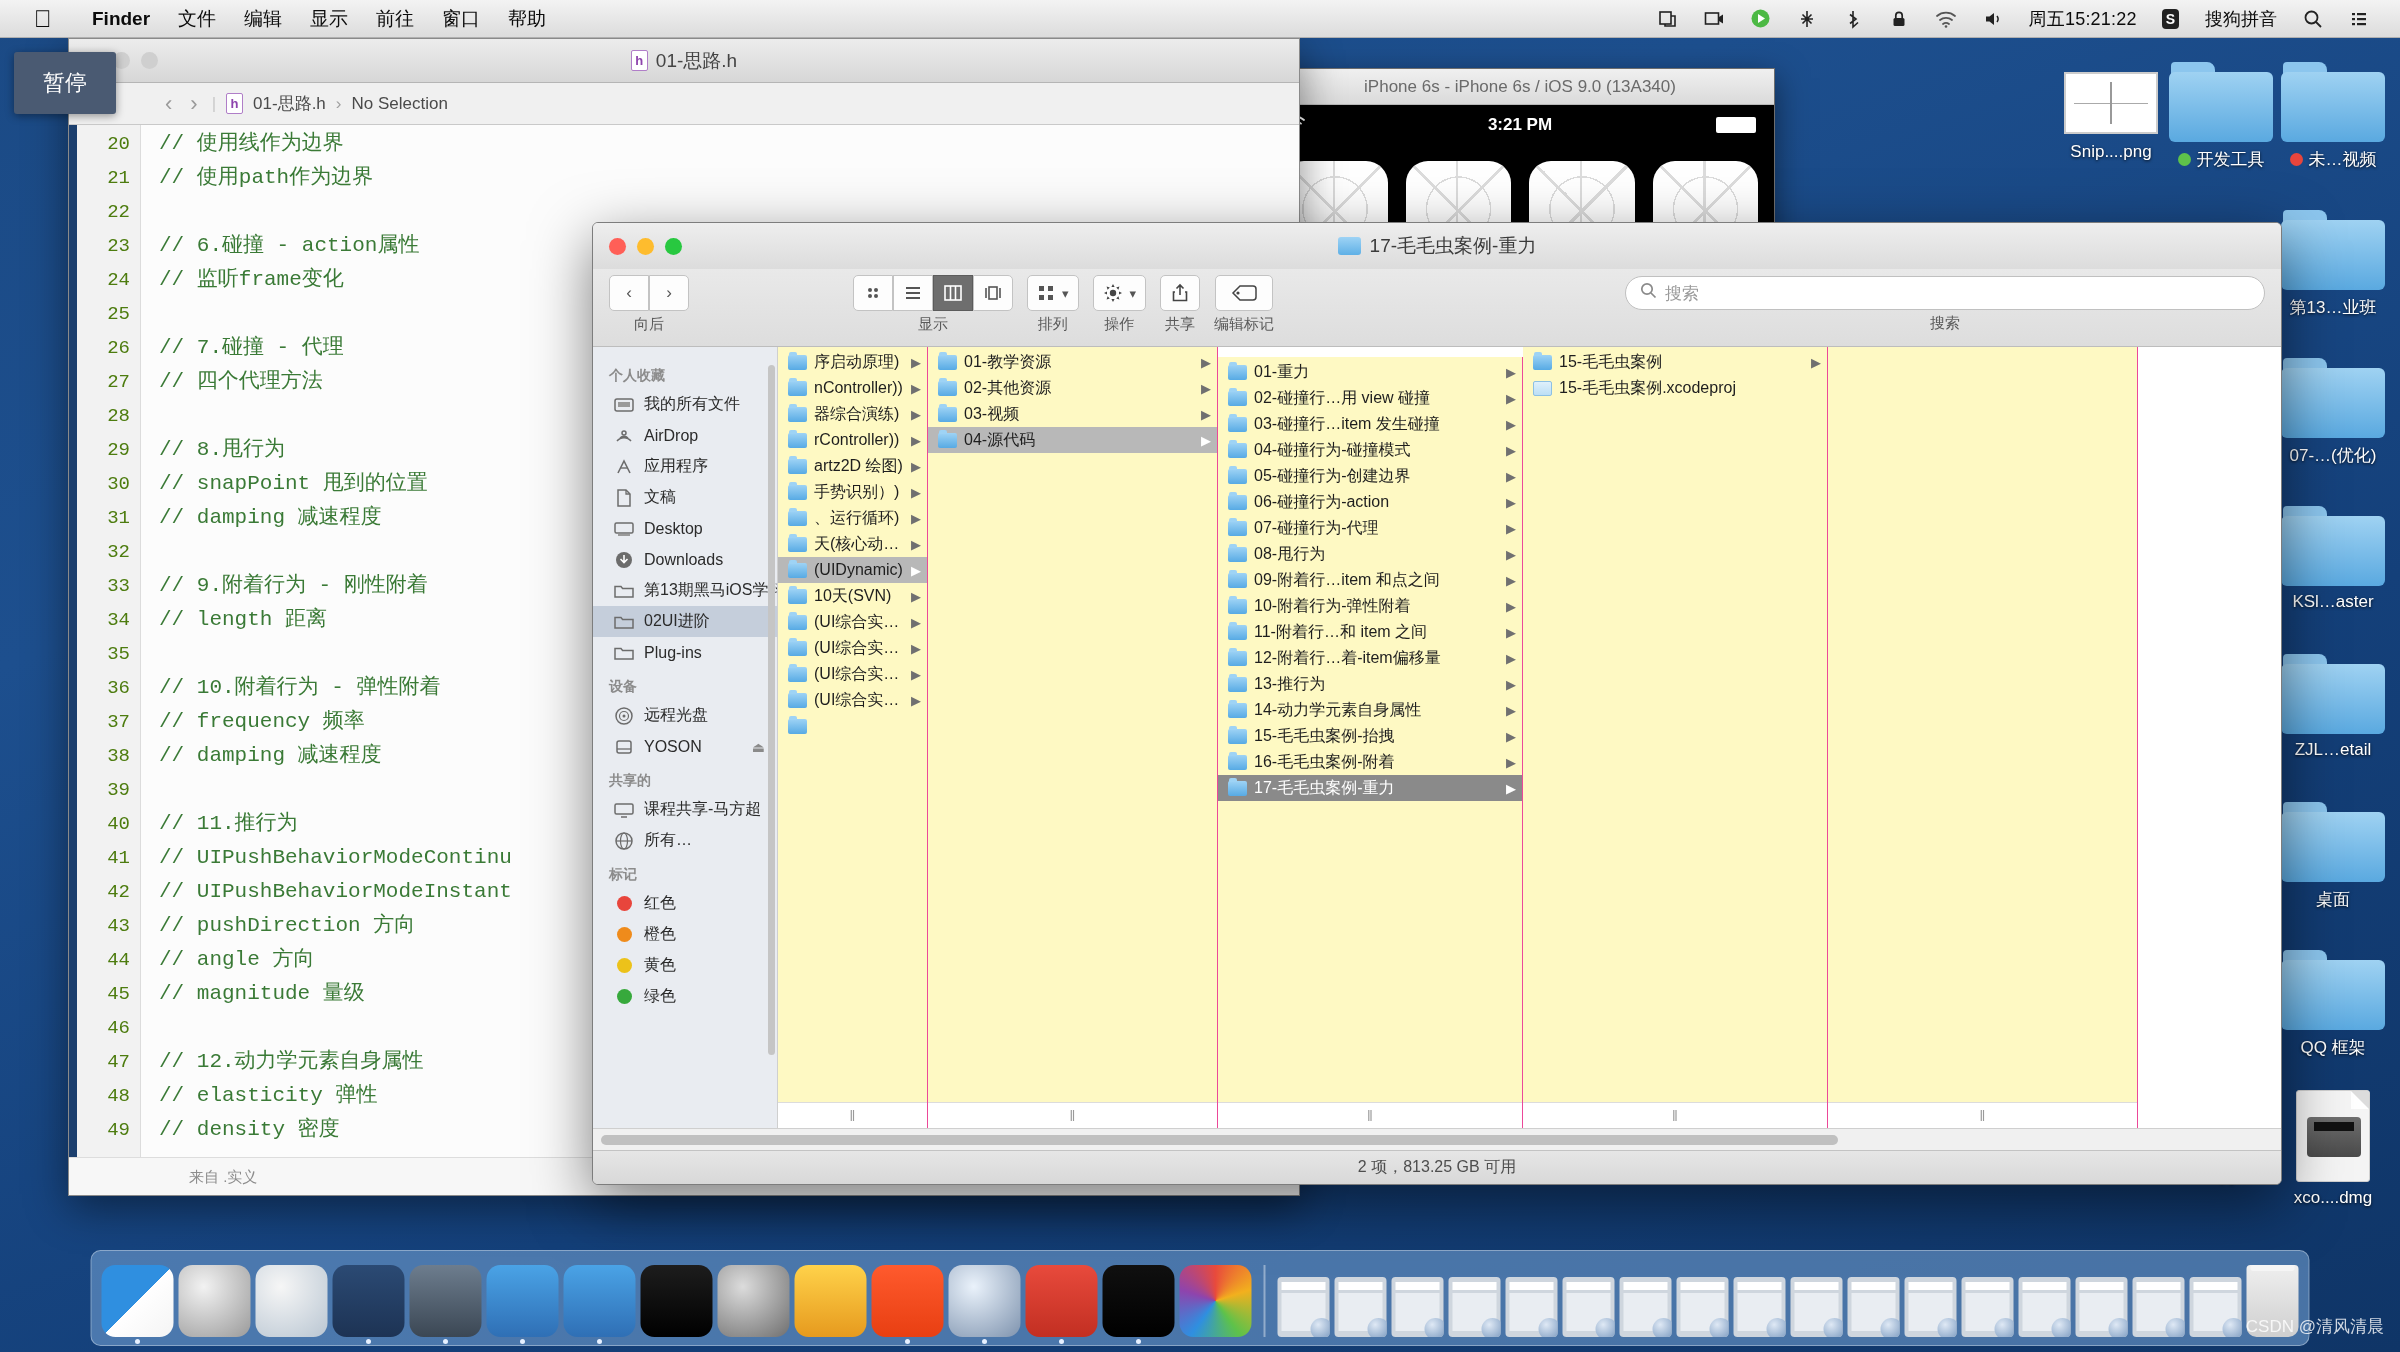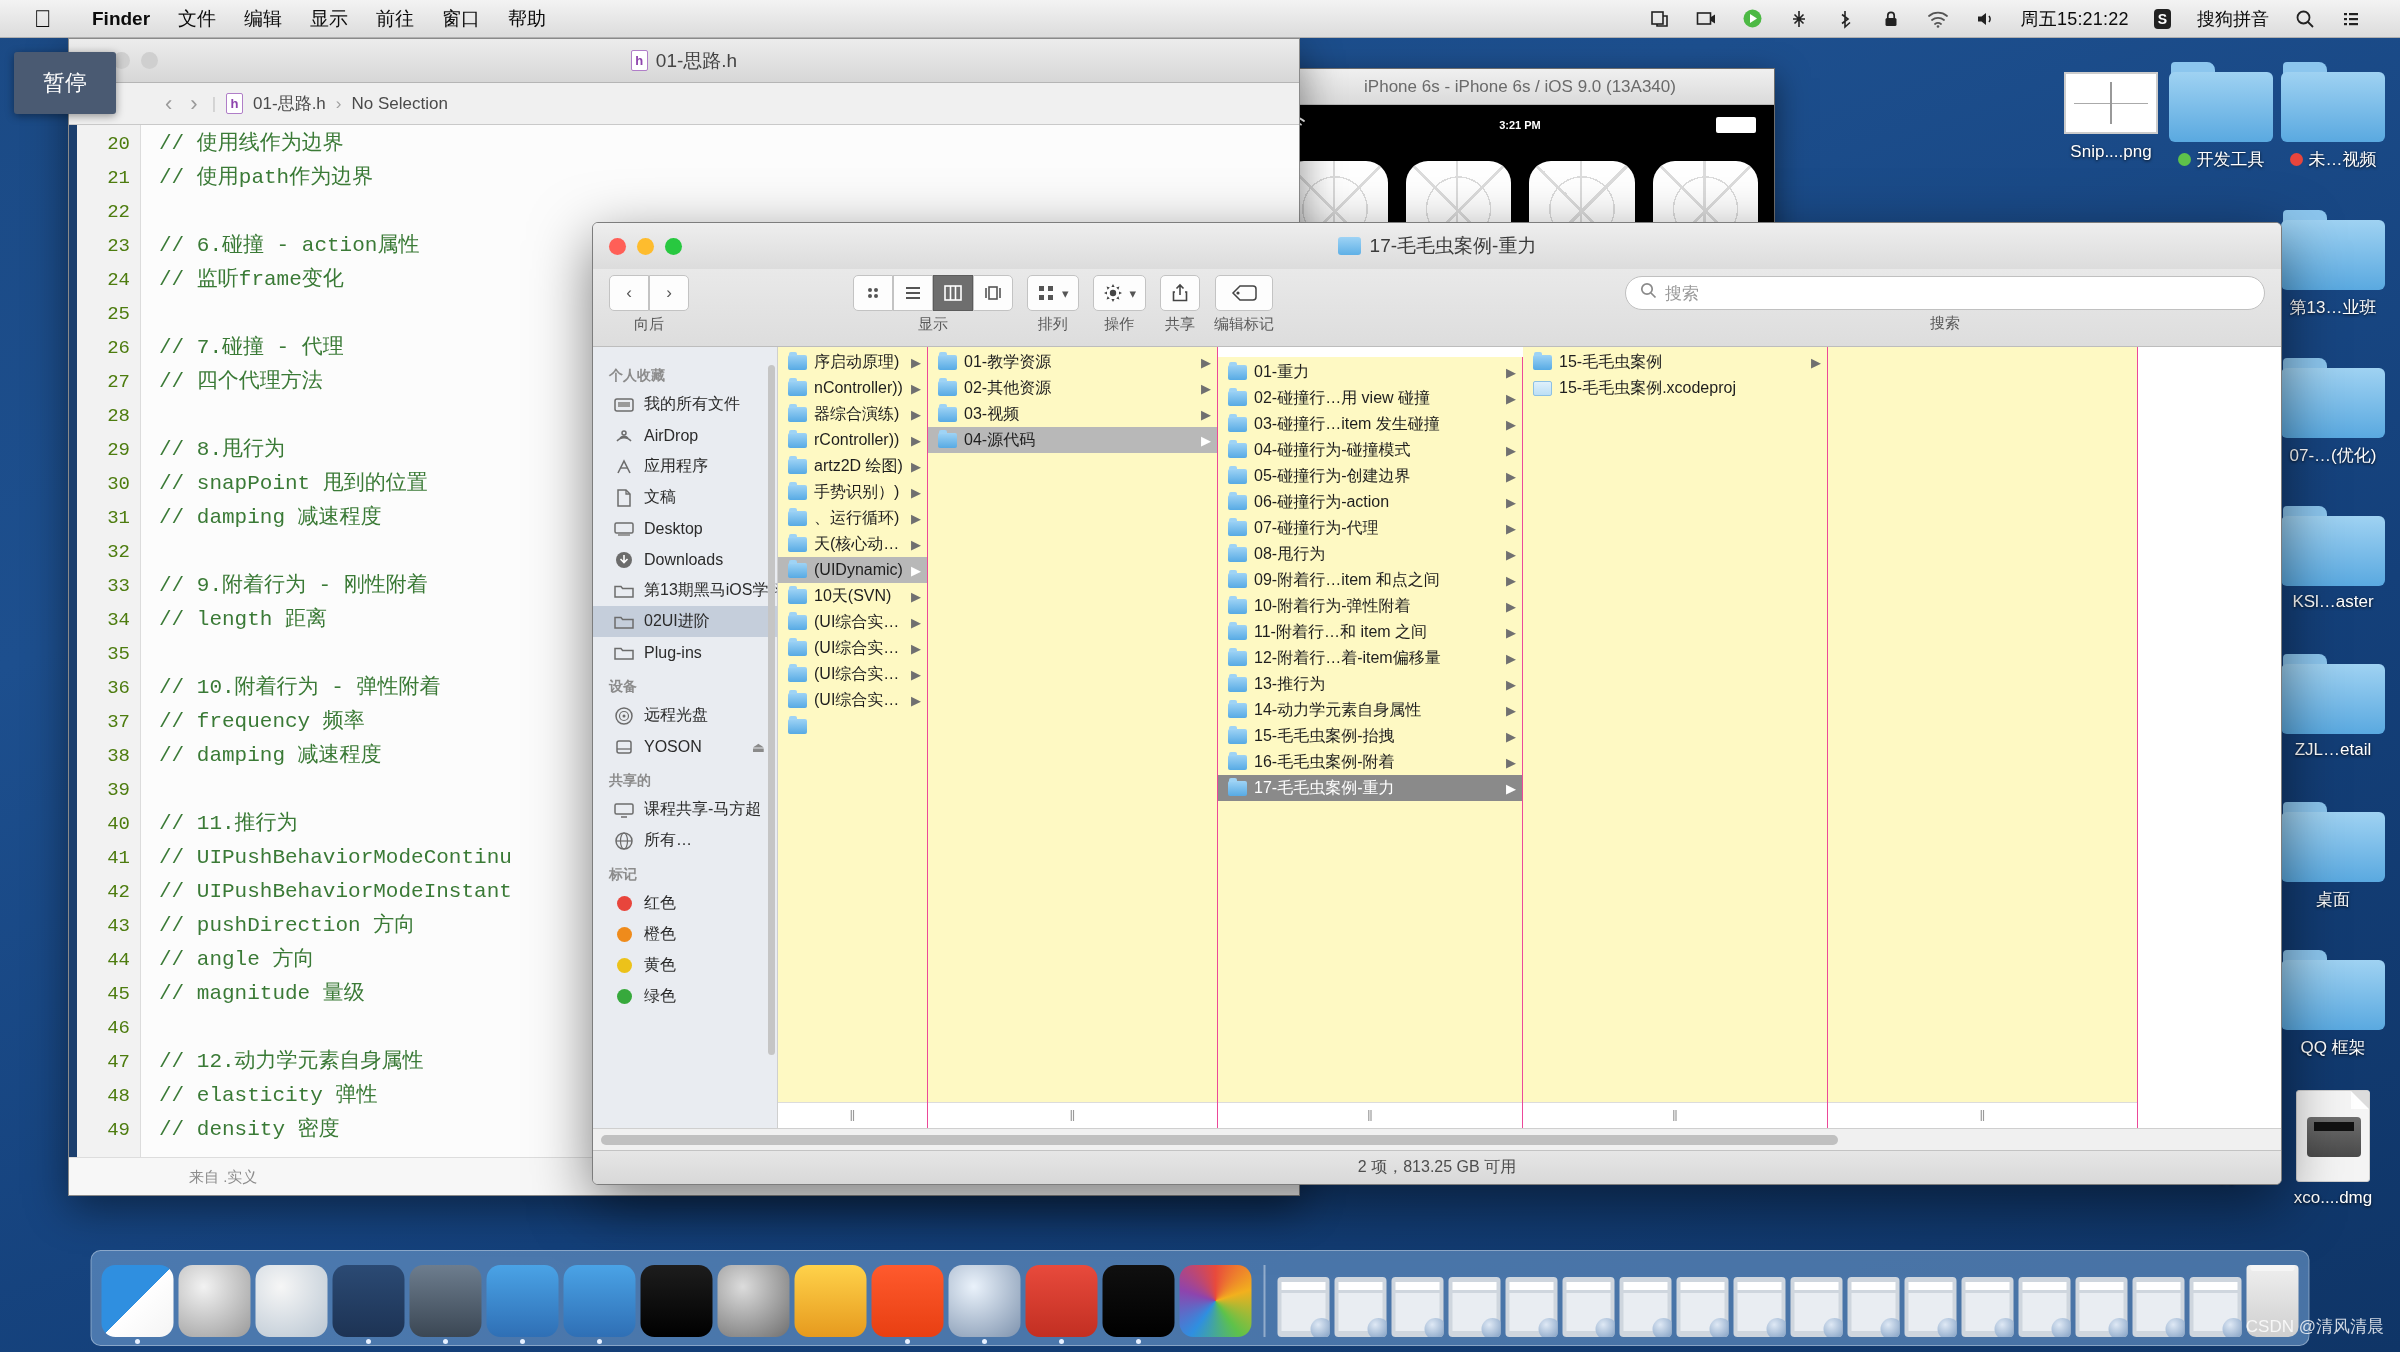--- a/index.html
+++ b/index.html
@@ -17,21 +17,21 @@
   #menubar {
     position: absolute; top:0; left:0; width:2400px; height:38px;
     background: linear-gradient(#f3f3f3,#dcdcdc);
     border-bottom: 1px solid #b0b0b0;
     display:flex; align-items:center; z-index: 400;
     font-size: 19px; color:#0b0b0b;
   }
   .mb-apple { margin-left:34px; margin-right:26px; font-size:24px; line-height:1; }
   .mb-item { padding: 0 14px; white-space:nowrap; }
   .mb-item.bold { font-weight: bold; }
-  #menubar-right { margin-left:auto; display:flex; align-items:center; gap:0px; padding-right:26px; }
+  #menubar-right { margin-left:auto; display:flex; align-items:center; gap:0px; padding-right:18px; }
   .mbr { padding: 0 13px; display:flex; align-items:center; font-size:18px; }
   .mbr svg { display:block; }
   .mbr-clock { font-size:18px; padding:0 12px; letter-spacing:0.2px; }
   .ime-badge {
     background:#222; color:#fff; border-radius:4px; font-size:14px;
     padding:2px 4px; font-weight:bold;
   }
 
   
   .desk-icon {
@@ -142,21 +142,21 @@
     background:#000; border:1px solid #6d6d6d; z-index:55;
     box-shadow:0 10px 30px rgba(0,0,0,.5);
   }
   #sim-title {
     height:36px; background:linear-gradient(#f0f0f0,#dadada);
     display:flex; align-items:center; justify-content:center;
     font-size:17px; color:#6a6a6a; border-bottom:1px solid #b8b8b8;
   }
   #sim-statusbar {
     height:40px; background:#000; color:#fff; display:flex; align-items:center;
-    padding:0 18px; font-size:11px; font-weight:bold; position:relative;
+    padding:0 18px; font-size:17px; font-weight:bold; position:relative;
   }
   #sim-time { position:absolute; left:0; right:0; text-align:center; }
   #sim-battery{ margin-left:auto; width:40px; height:16px; background:#fff; border-radius:2px; }
   #sim-grid { padding:16px; display:grid; grid-template-columns:repeat(4,1fr); gap:18px; }
   .sim-app {
     height:96px; border-radius:22px; background:#fff; position:relative; overflow:hidden;
   }
   .sim-app:after{
     content:""; position:absolute; inset:0;
     background:

